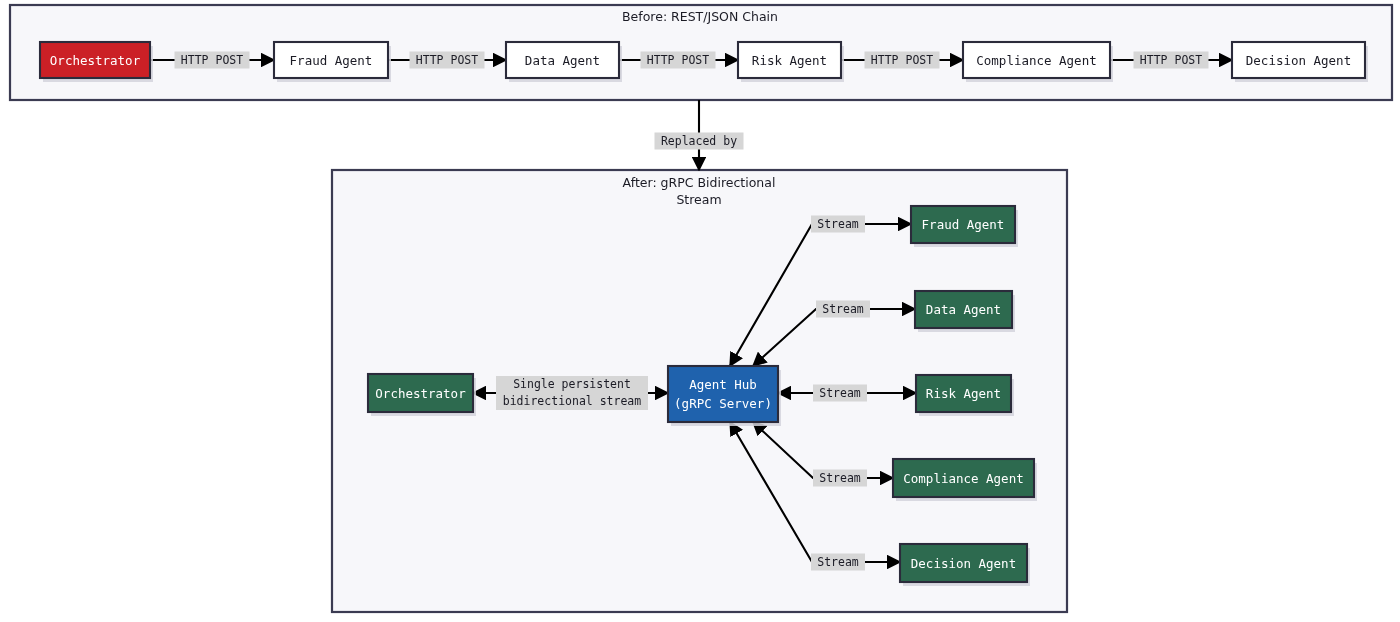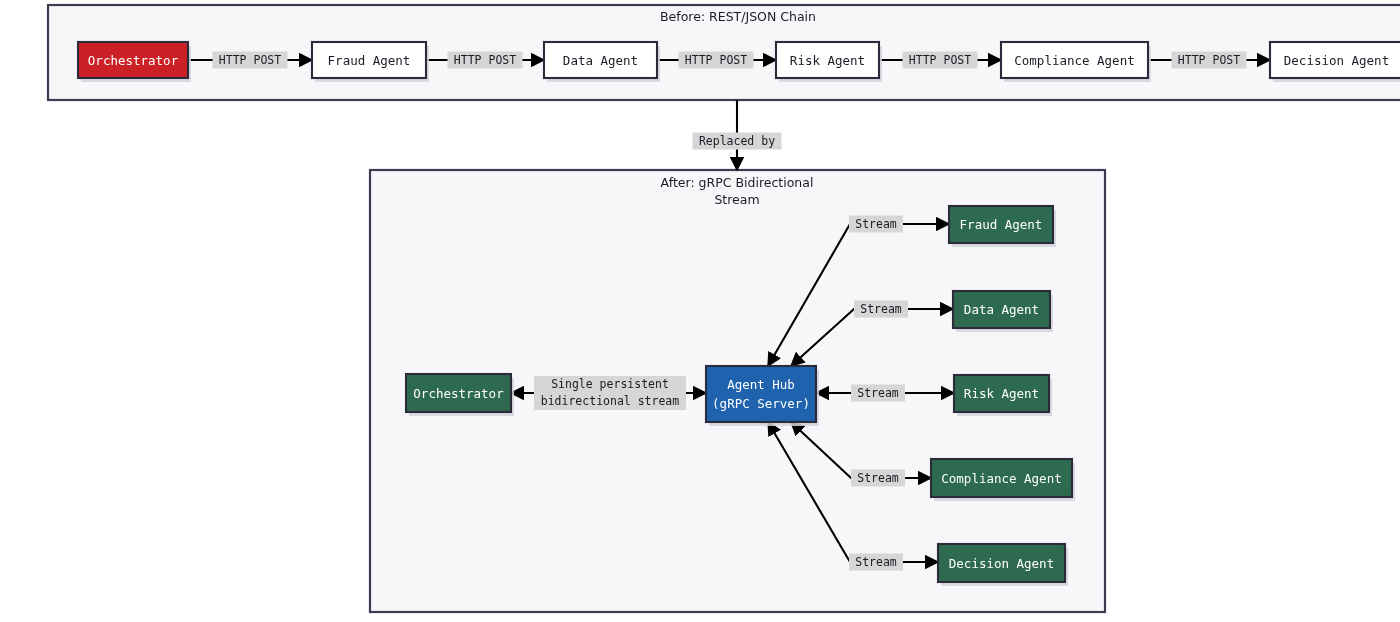--- a/index.html
+++ b/index.html
@@ -10,21 +10,20 @@
   body {
     width: 1400px;
     height: 622px;
     font-family: "DejaVu Sans", sans-serif;
     overflow: hidden;
   }
   #stage {
     position: relative;
     width: 1222px;
     height: 622px;
-    margin-left: 38px;
   }
   svg#diagram {
     position: absolute;
     left: 0;
     top: 0;
     width: 1400px;
     height: 622px;
     display: block;
   }
   .panel-rect {

